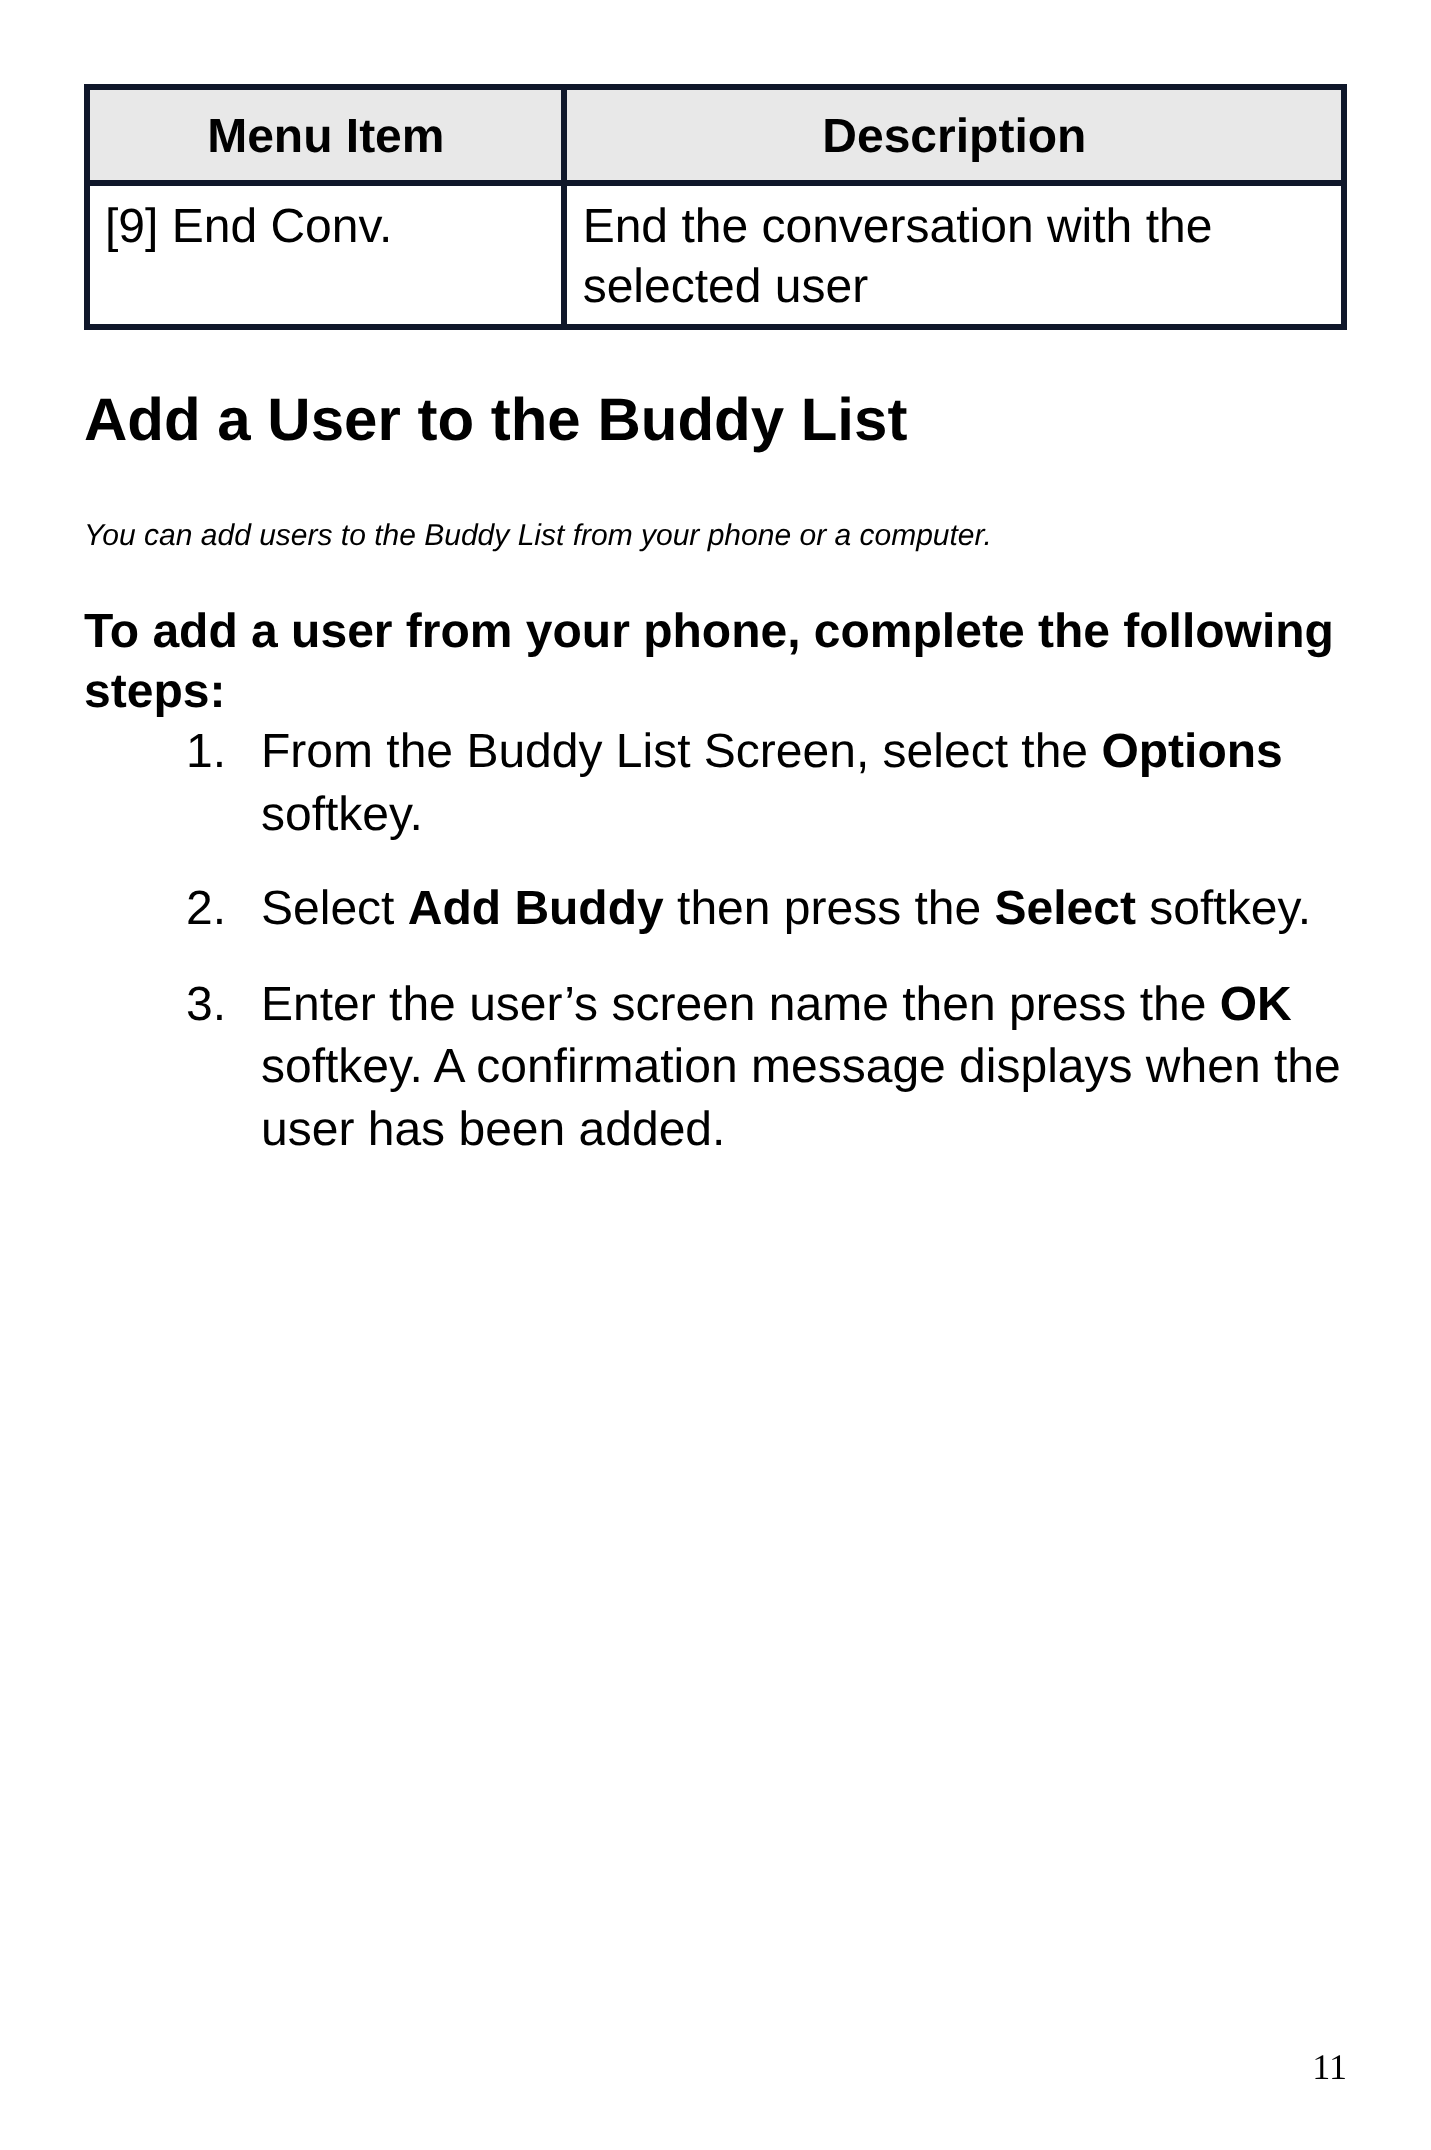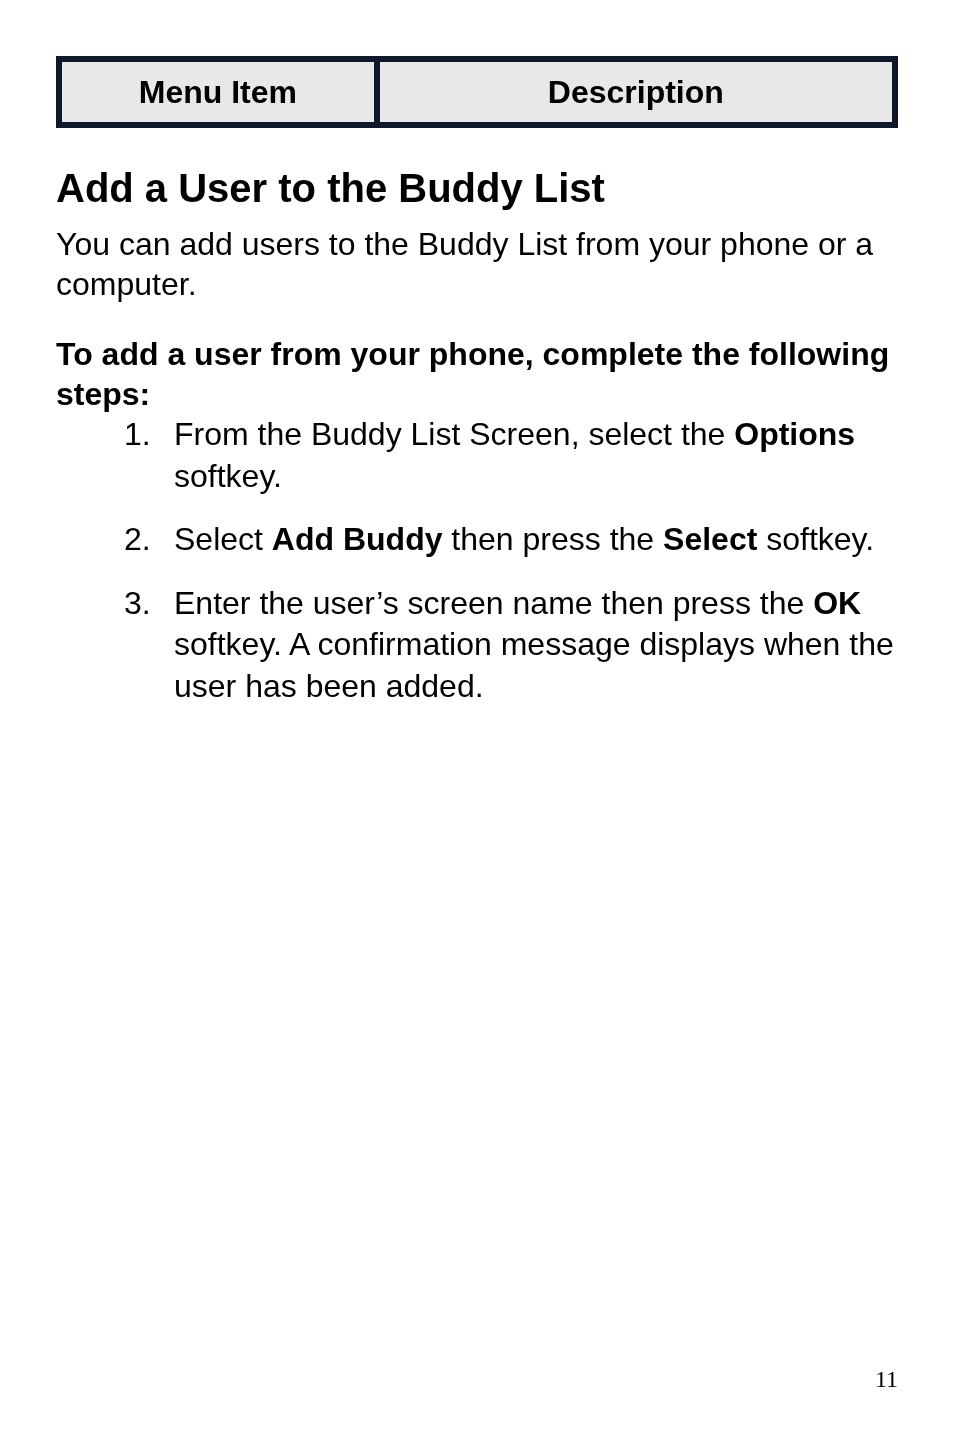--- a/index.html
+++ b/index.html
@@ -15,21 +15,21 @@
       color: #000000;
       padding: 56px 56px 40px 56px;
       position: relative;
     }
     table {
       width: 100%;
       border-collapse: collapse;
       margin-bottom: 36px;
     }
     th, td {
-      border: 6px solid #0f172a;
+      border: 4px solid #0f172a;
       padding: 6px 10px;
       text-align: left;
       font-size: 32px;
       line-height: 1.25;
       vertical-align: top;
     }
     th {
       background: #e8e8e8;
       font-weight: bold;
       text-align: center;
@@ -37,27 +37,28 @@
     }
     th.col-menu {
       width: 38%;
     }
     th.col-desc {
       width: 62%;
     }
     h1 {
       font-size: 40px;
       font-weight: bold;
-      margin-bottom: 12px;
+      margin-bottom: 41px;
       line-height: 1.2;
     }
     p.intro {
-      font-size: 32px;
+      font-size: 20px;
       line-height: 1.25;
       margin-bottom: 30px;
+      font-style: italic;
     }
     p.subhead {
       font-size: 32px;
       font-weight: bold;
       line-height: 1.25;
     }
     ol {
       list-style: none;
       padding-left: 68px;
     }
@@ -88,20 +89,24 @@
 <body>
 
 <table>
   <thead>
     <tr>
       <th class="col-menu">Menu Item</th>
       <th class="col-desc">Description</th>
     </tr>
   </thead>
   <tbody>
+    <tr>
+      <td>[9] End Conv.</td>
+      <td>End the conversation with the selected user</td>
+    </tr>
   </tbody>
 </table>
 
 <h1>Add a User to the Buddy List</h1>
 
 <p class="intro">You can add users to the Buddy List from your phone or a computer.</p>
 
 <p class="subhead">To add a user from your phone, complete the following steps:</p>
 
 <ol>

